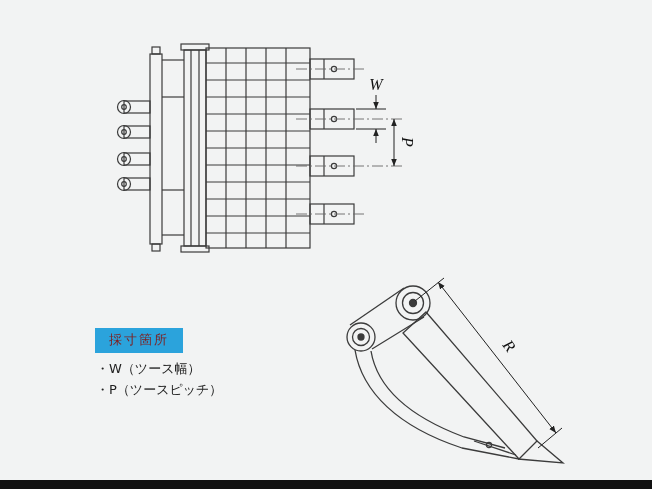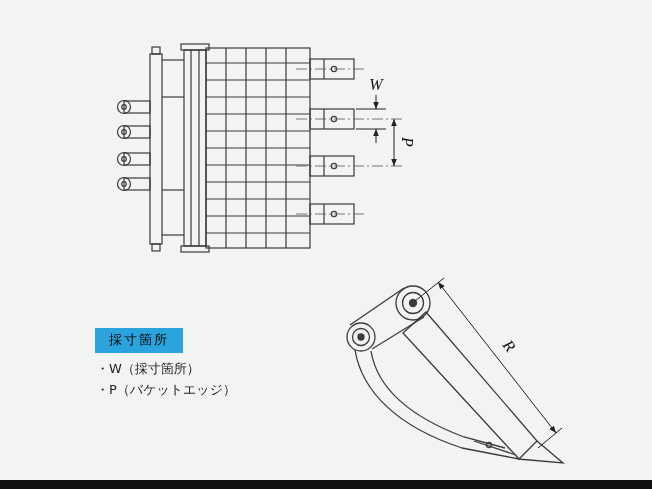--- a/index.html
+++ b/index.html
@@ -8,21 +8,21 @@
     width: 652px; height: 489px; overflow: hidden;
     background: var(--background, #f2f3f3);
     font-family: "DejaVu Sans", "Liberation Sans", sans-serif;
   }
   .stage { position: relative; width: 652px; height: 489px; background: var(--background, #f2f3f3); }
   svg.drawing { position: absolute; left: 0; top: 0; }
   .callout {
     position: absolute; left: 95px; top: 328px;
     padding: 3px 14px 4px 14px;
     background: var(--accent, #2ba3dc);
-    color: #000000; font-size: 13px; letter-spacing: 2px;
+    color: #7f1d1d; font-size: 13px; letter-spacing: 2px;
   }
   .legend {
     position: absolute; left: 96px; top: 358px;
     font-size: 13px; color: #222222; line-height: 21px;
   }
   .legend div { white-space: nowrap; }
   .footer-bar {
     position: absolute; left: 0; bottom: 0; width: 100%; height: 9px;
     background: var(--footer, #111111);
   }
@@ -169,18 +169,18 @@
       <line x1="415" y1="301" x2="444" y2="278"></line>
       <line x1="538" y1="448" x2="562" y2="428"></line>
       <line x1="438" y1="282" x2="556" y2="433" marker-start="url(#arr)" marker-end="url(#arr)"></line>
     </g>
     <text class="dim-label" x="505" y="349" text-anchor="middle" transform="rotate(52 505 349)">R</text>
   </svg>
 
   <div class="callout">採寸箇所</div>
 
   <div class="legend">
-    <div>・W（採寸箇所）</div>
-    <div>・P（バケットエッジ）</div>
+    <div>・W（ツース幅）</div>
+    <div>・P（ツースピッチ）</div>
   </div>
 
   <div class="footer-bar"></div>
 </div>
 
 </body></html>

